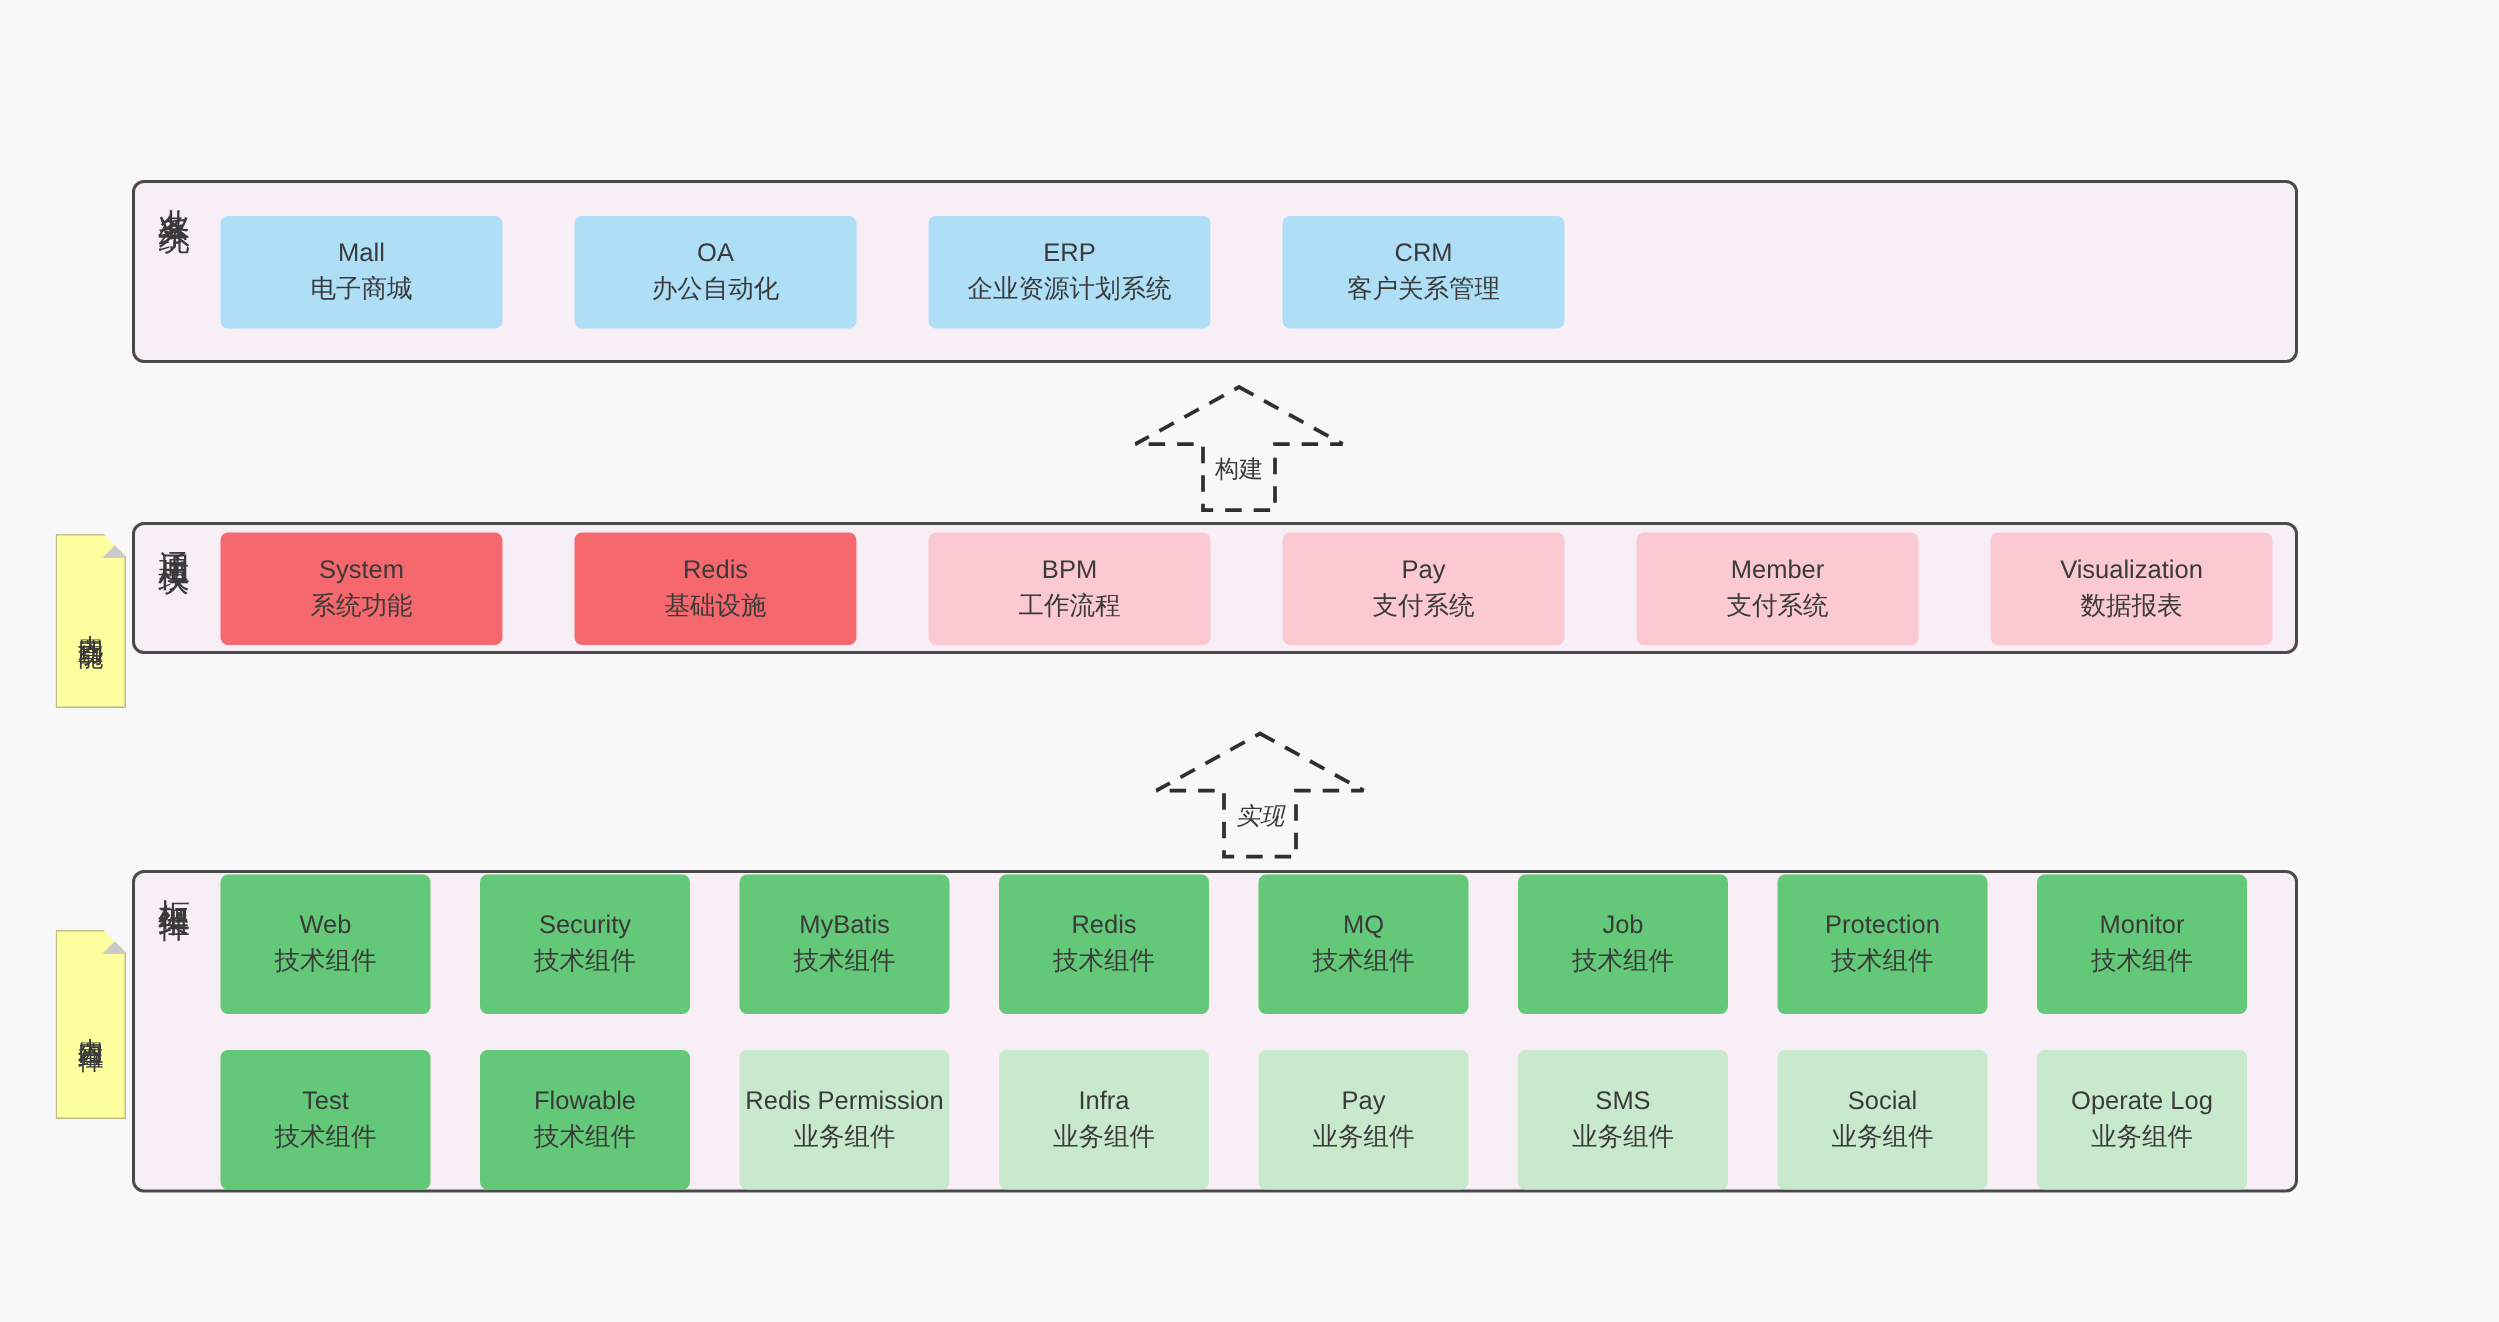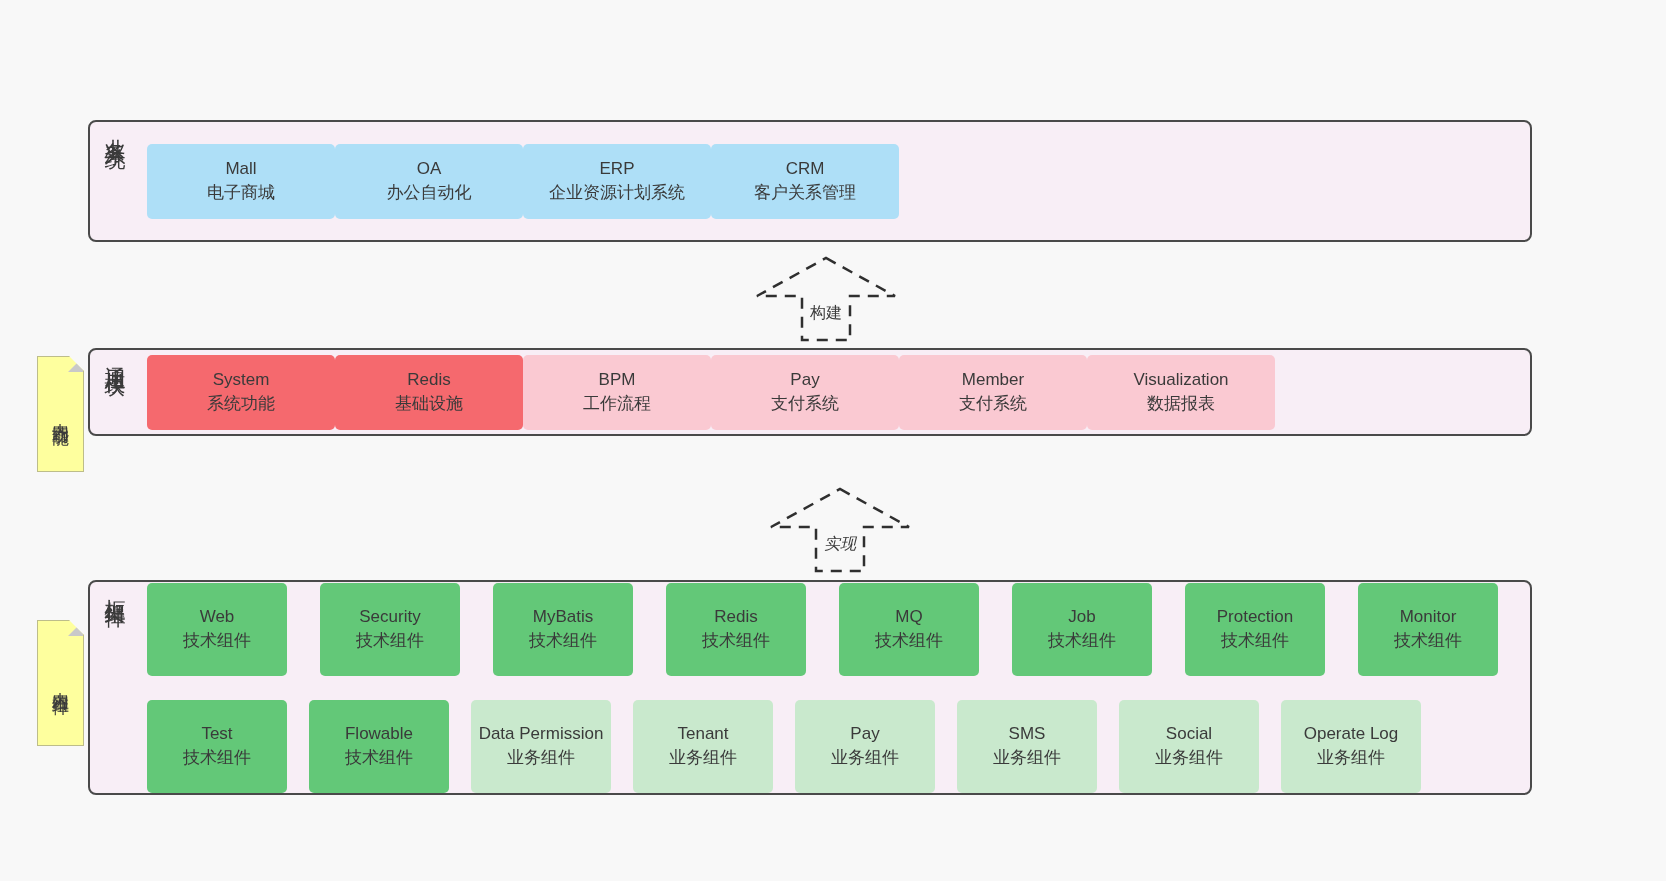--- a/index.html
+++ b/index.html
@@ -31,23 +31,24 @@
     display:flex; align-items:center;
     writing-mode: vertical-rl;
     text-orientation: upright;
     font-size:21px;
     letter-spacing:3px;
     color: var(--text, #3a3a3a);
   }
   .row {
     display:flex;
     margin-left:57px;
+    gap:48px;
   }
   .row.compact { gap:33px; }
-  .row + .row { margin-top:24px;gap:22px; }
+  .row + .row { margin-top:24px; }
 
   
   .cell {
     width:188px; height:75px;
     border-radius:5px;
     display:flex; flex-direction:column;
     align-items:center; justify-content:center;
     text-align:center;
     font-size:17px;
     line-height:24px;
@@ -219,25 +220,25 @@
     <div class="row compact">
       <div class="cell cell-sm green">
         <div>Test</div>
         <div>技术组件</div>
       </div>
       <div class="cell cell-sm green">
         <div>Flowable</div>
         <div>技术组件</div>
       </div>
       <div class="cell cell-sm lgreen">
-        <div>Data Permission</div>
-        <div>业务组件</div>
-      </div>
-      <div class="cell cell-sm lgreen">
-        <div>Tenant</div>
+        <div>Redis Permission</div>
+        <div>业务组件</div>
+      </div>
+      <div class="cell cell-sm lgreen">
+        <div>Infra</div>
         <div>业务组件</div>
       </div>
       <div class="cell cell-sm lgreen">
         <div>Pay</div>
         <div>业务组件</div>
       </div>
       <div class="cell cell-sm lgreen">
         <div>SMS</div>
         <div>业务组件</div>
       </div>

